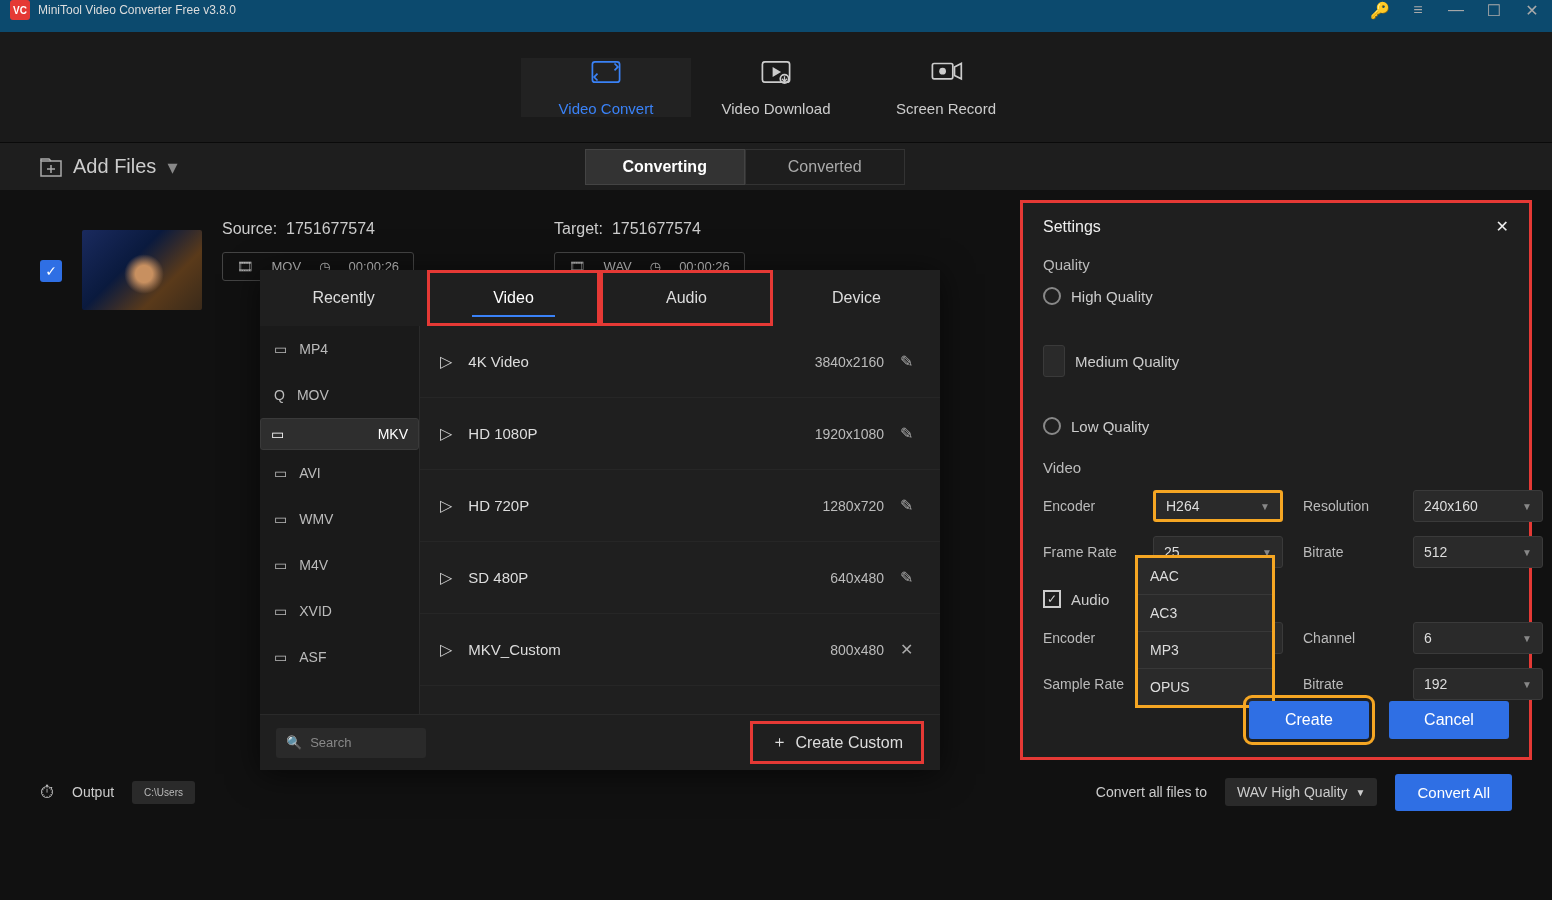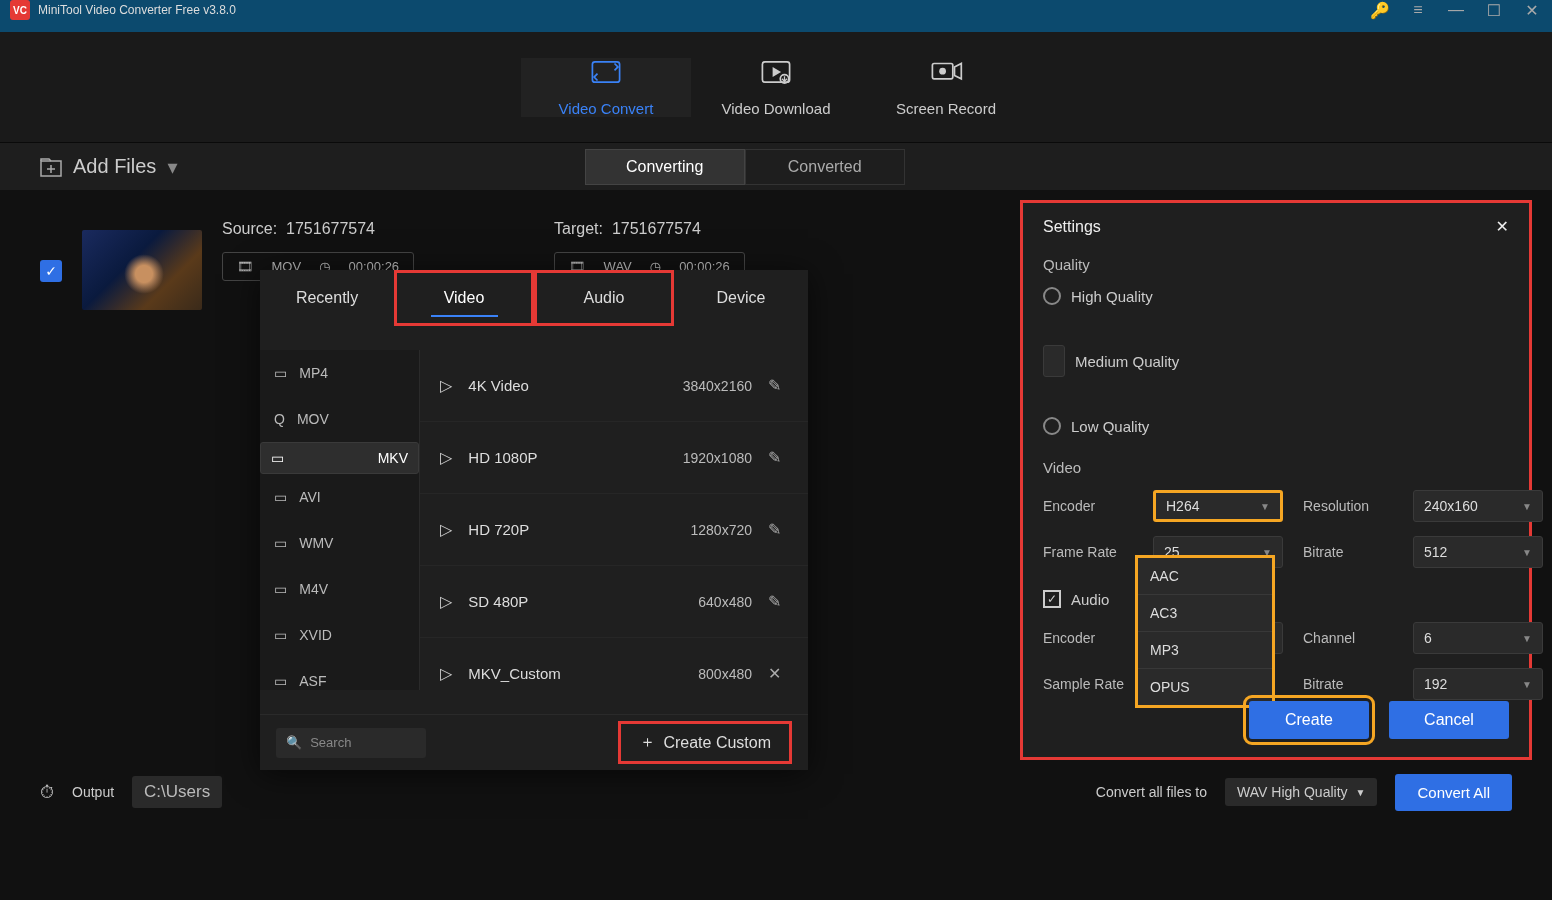--- a/index.html
+++ b/index.html
@@ -13,34 +13,34 @@
 
 .top-tabs { height: 110px; background: #1a1a1a; display: flex; justify-content: center; align-items: center; }
 .top-tab { width: 170px; display: flex; flex-direction: column; align-items: center; justify-content: center; gap: 14px; cursor: pointer; color: #ccc; font-size: 15px; }
 .top-tab.active { background: #222; color: #3a82f7; }
 .top-tab svg { width: 34px; height: 28px; }
 
 .sub-bar { height: 48px; background: #1e1e1e; display: flex; align-items: center; padding: 0 40px; gap: 30px; border-top: 1px solid #0a0a0a; }
 .add-files { display:flex; align-items:center; gap: 11px; cursor:pointer; color:#ccc; font-size:20px; }
 .seg { margin-left: auto; margin-right: auto; display:flex; }
 .seg-btn { width: 160px; height: 36px; display:flex; align-items:center; justify-content:center; font-size:16px; cursor:pointer; color:#aaa; border:1px solid #333; }
-.seg-btn.active { background:#333; color:#fff; font-weight:400; border:1px solid #444; }
+.seg-btn.active { background:#333; color:#fff; font-weight:700; border:1px solid #444; }
 
 .content { position: relative; padding: 30px 40px; height: 640px; }
 .file-row { display:flex; align-items:flex-start; gap:20px; }
 .chk { width:22px; height:22px; background:#2f6fe4; border-radius:3px; display:flex; align-items:center; justify-content:center; margin-top:40px; }
 .thumb { width:120px; height:80px; background: linear-gradient(135deg,#1a2a5e 0%, #0a1a3e 40%, #5a3a1a 70%, #3a2a1a 100%); border-radius:2px; position:relative; margin-top:10px;}
 .thumb::after{ content:""; position:absolute; left:35%; top:30%; width:40px; height:40px; border-radius:50%; background:radial-gradient(circle,#c89060 30%, transparent 70%);}
 .info { display:flex; gap:60px; }
 .info-col { display:flex; flex-direction:column; gap:10px; }
 .info-label { color:#ccc; font-size:16px;}
 .info-val { color:#ccc; font-size:16px; font-weight:400;}
 .chip-row { display:flex; gap:18px; align-items:center; border:1px solid #444; padding:6px 14px; border-radius:3px; font-size:13px; color:#bbb; margin-top:4px;}
 
-.fmt-panel { position:absolute; left:260px; top:80px; width:548px; height:500px; background:#1f1f1f; box-shadow:0 4px 30px rgba(0,0,0,.6); display:flex; flex-direction:column;gap:24px; }
+.fmt-panel { position:absolute; left:260px; top:80px; width:680px; height:500px; background:#1f1f1f; box-shadow:0 4px 30px rgba(0,0,0,.6); display:flex; flex-direction:column; }
 .fmt-tabs { display:flex; height:56px; }
 .fmt-tab { flex:1; display:flex; align-items:center; justify-content:center; font-size:16px; color:#ddd; cursor:pointer; position:relative;}
 .fmt-tab.active { color:#fff; }
 .fmt-tab.active::after { content:""; position:absolute; bottom:6px; left:25%; width:50%; height:2px; background:#3a82f7; }
 .red-box { border:3px solid #e53935 !important; }
 .fmt-body { flex:1; display:flex; overflow:hidden; }
 .fmt-left { width:160px; background:#1a1a1a; overflow-y:auto; border-right:1px solid #2a2a2a; }
 .fmt-left::-webkit-scrollbar{width:6px;} .fmt-left::-webkit-scrollbar-thumb{background:#444;}
 .fmt-item { height:46px; display:flex; align-items:center; gap:12px; padding:0 14px; cursor:pointer; color:#bbb; font-size:14px;}
 .fmt-item.sel { background:#2e2e2e; color:#fff;}
@@ -70,21 +70,21 @@
 .chkbox { width:18px;height:18px;border:2px solid #ccc; display:flex; align-items:center; justify-content:center;}
 .chkbox::after{content:"✓"; font-size:12px; color:#ccc;}
 .dropdown-open { position:absolute; background:#2a2a2a; border:3px solid #f5a623; width:140px;}
 .dd-item { padding:10px 12px; font-size:14px; color:#ddd; cursor:pointer; border-top:1px solid #383838;}
 .dd-item:first-child{border-top:none;}
 .settings-foot { display:flex; gap:20px; justify-content:flex-end; position:absolute; bottom:18px; right:20px;}
 .btn-pri { background:#2f6fe4; color:#fff; height:38px; width:120px; border:none; border-radius:3px; font-size:16px; cursor:pointer;}
 .btn-pri.orange-wrap { outline:3px solid #f5a623; outline-offset:3px;}
 
 .bottom-bar { position:absolute; bottom:10px; left:0; right:0; height:56px; display:flex; align-items:center; padding:0 40px; gap:18px; font-size:14px; color:#ccc;}
-.out-path { background:#2a2a2a; padding:6px 12px; border-radius:3px; color:#bbb; font-size:17px;}
+.out-path { background:#2a2a2a; padding:6px 12px; border-radius:3px; color:#bbb; font-size:10px;}
 .convall-label{ margin-left:auto;}
 .convall-sel{ background:#2a2a2a; padding:6px 12px; border-radius:3px; display:flex; align-items:center; gap:8px;}
 .convert-all-btn{ background:#2f6fe4; color:#fff; padding:10px 22px; border:none; border-radius:3px; font-size:15px; cursor:pointer;}
 
 .ic { display:inline-flex; }
 </style>
 </head>
 <body>
 
 <div class="titlebar">

